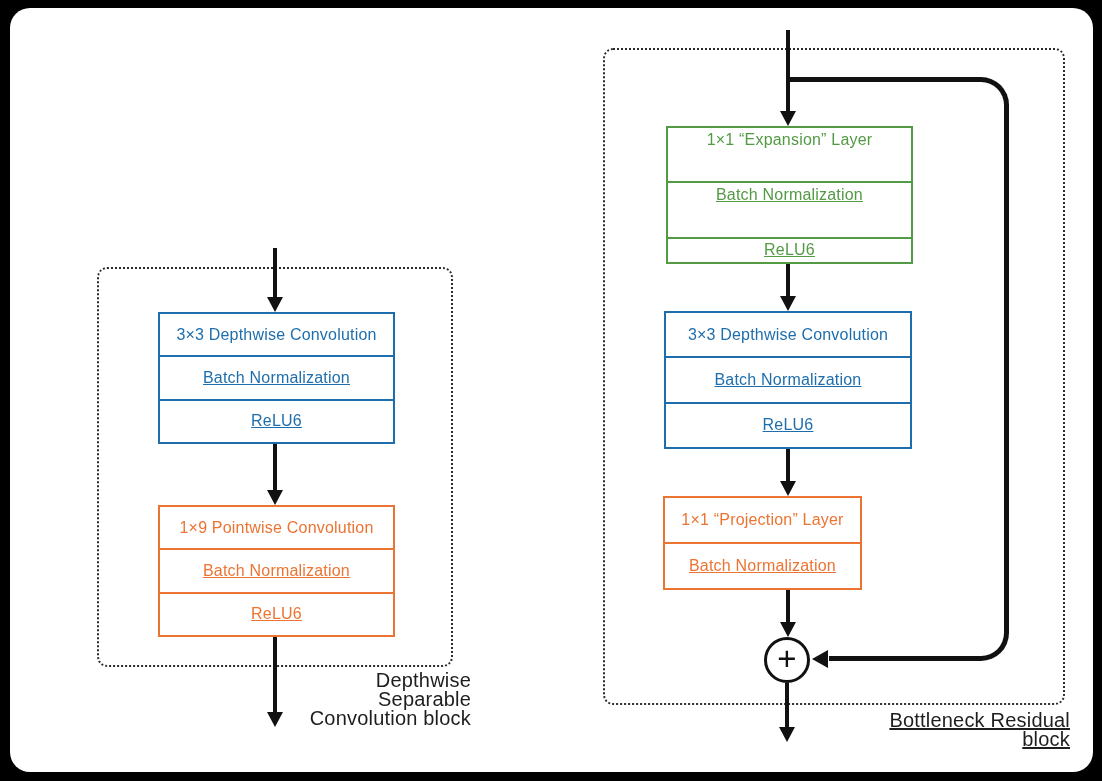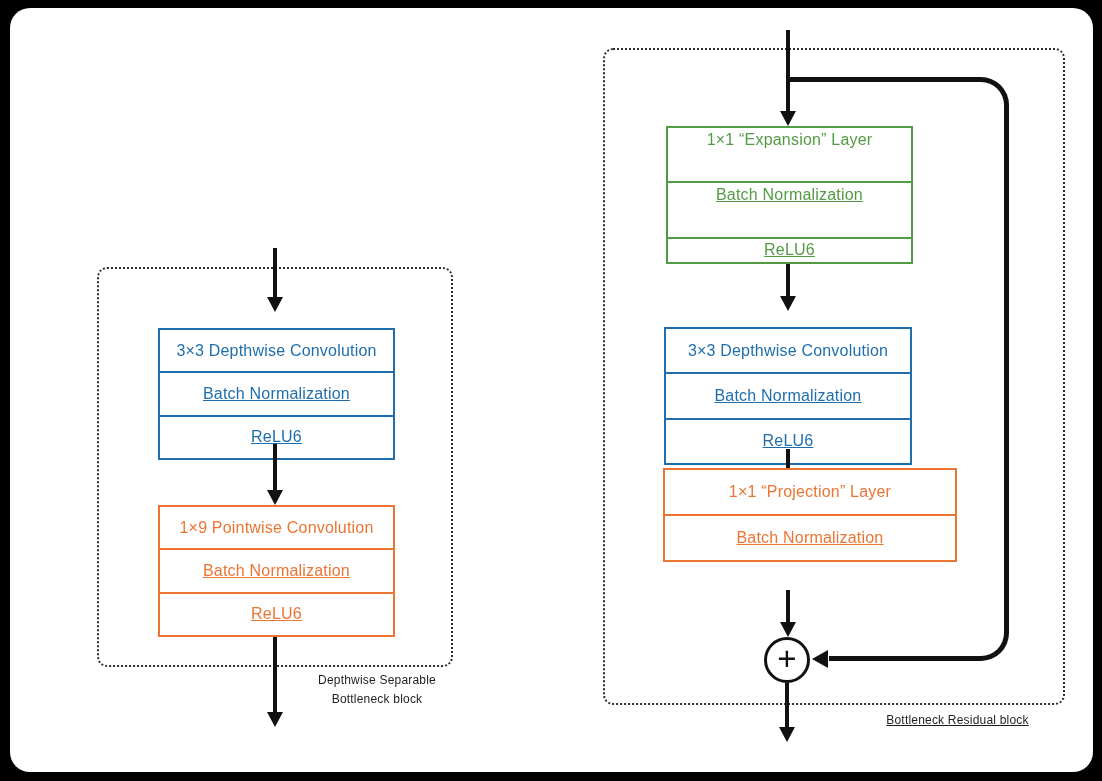--- a/index.html
+++ b/index.html
@@ -18,21 +18,21 @@
   }
   .block {
     position:absolute; box-sizing:border-box; background:#fff;
     border:2px solid currentColor; display:flex; flex-direction:column;
   }
   .block .row {
     flex:1; display:flex; align-items:center; justify-content:center;
     font-size:16px; letter-spacing:0.2px; white-space:nowrap;
   }
   .block .row + .row { border-top:2px solid currentColor;text-decoration:underline; }
-  .block.blue   { color:var(--blue,#1E6EAD);margin-top:16px; }
+  .block.blue   { color:var(--blue,#1E6EAD); }
   .block.orange { color:var(--orange,#EC7433); }
   .block.green  { color:var(--green,#539A44);gap:30px; }
   .vline { position:absolute; width:4px; background:var(--line,#111); }
   .head-down {
     position:absolute; width:0; height:0;
     border-left:8px solid transparent; border-right:8px solid transparent;
     border-top:15px solid var(--line,#111);
   }
   .head-left {
     position:absolute; width:0; height:0;
@@ -46,22 +46,22 @@
     border:5px solid var(--line,#111); border-left:none;
     border-top-right-radius:28px; border-bottom-right-radius:28px;
   }
   .plus-circle {
     position:absolute; left:764px; top:637px; width:46px; height:46px;
     box-sizing:border-box; border:3px solid var(--line,#111); border-radius:50%;
     background:#fff; display:flex; align-items:center; justify-content:center;
     font-size:33px; line-height:1; color:#111; padding-bottom:3px;
   }
   .caption {
-    position:absolute; color:var(--label,#1e1e1e); font-size:12px;
-    line-height:19px; text-align:center; letter-spacing:0.2px;
+    position:absolute; color:var(--label,#1e1e1e); font-size:20px;
+    line-height:19px; text-align:right; letter-spacing:0.2px;
   }
 </style>
 </head>
 <body>
 
 <div class="stage">
   <div class="surface"></div>
 
   <div>
     <div class="dashed-frame" style="left:97px; top:267px; width:356px; height:400px;"></div>
@@ -82,21 +82,21 @@
       <div class="row">1×9 Pointwise Convolution</div>
       <div class="row">Batch Normalization</div>
       <div class="row">ReLU6</div>
     </div>
 
     <div class="vline" style="left:273px; top:637px; height:76px;"></div>
     <div class="head-down" style="left:267px; top:712px;"></div>
 
     <div class="caption" style="left:283px; top:671px; width:188px;">
       <div>Depthwise Separable</div>
-      <div>Bottleneck block</div>
+      <div>Convolution block</div>
     </div>
   </div>
 
   <div>
     <div class="dashed-frame" style="left:603px; top:48px; width:462px; height:657px;"></div>
 
     <div class="skip-stub"></div>
     <div class="skip-main"></div>
     <div class="head-left" style="left:812px; top:650px;"></div>
 
@@ -114,21 +114,21 @@
 
     <div class="block blue" style="left:664px; top:311px; width:248px; height:138px;">
       <div class="row">3×3 Depthwise Convolution</div>
       <div class="row">Batch Normalization</div>
       <div class="row">ReLU6</div>
     </div>
 
     <div class="vline" style="left:786px; top:449px; height:33px;"></div>
     <div class="head-down" style="left:780px; top:481px;"></div>
 
-    <div class="block orange" style="left:663px; top:468px; width:294px; height:94px;">
+    <div class="block orange" style="left:663px; top:496px; width:199px; height:94px;">
       <div class="row">1×1 “Projection” Layer</div>
       <div class="row">Batch Normalization</div>
     </div>
 
     <div class="vline" style="left:786px; top:590px; height:33px;"></div>
     <div class="head-down" style="left:780px; top:622px;"></div>
 
     <div class="plus-circle">
       <span>+</span>
     </div>

